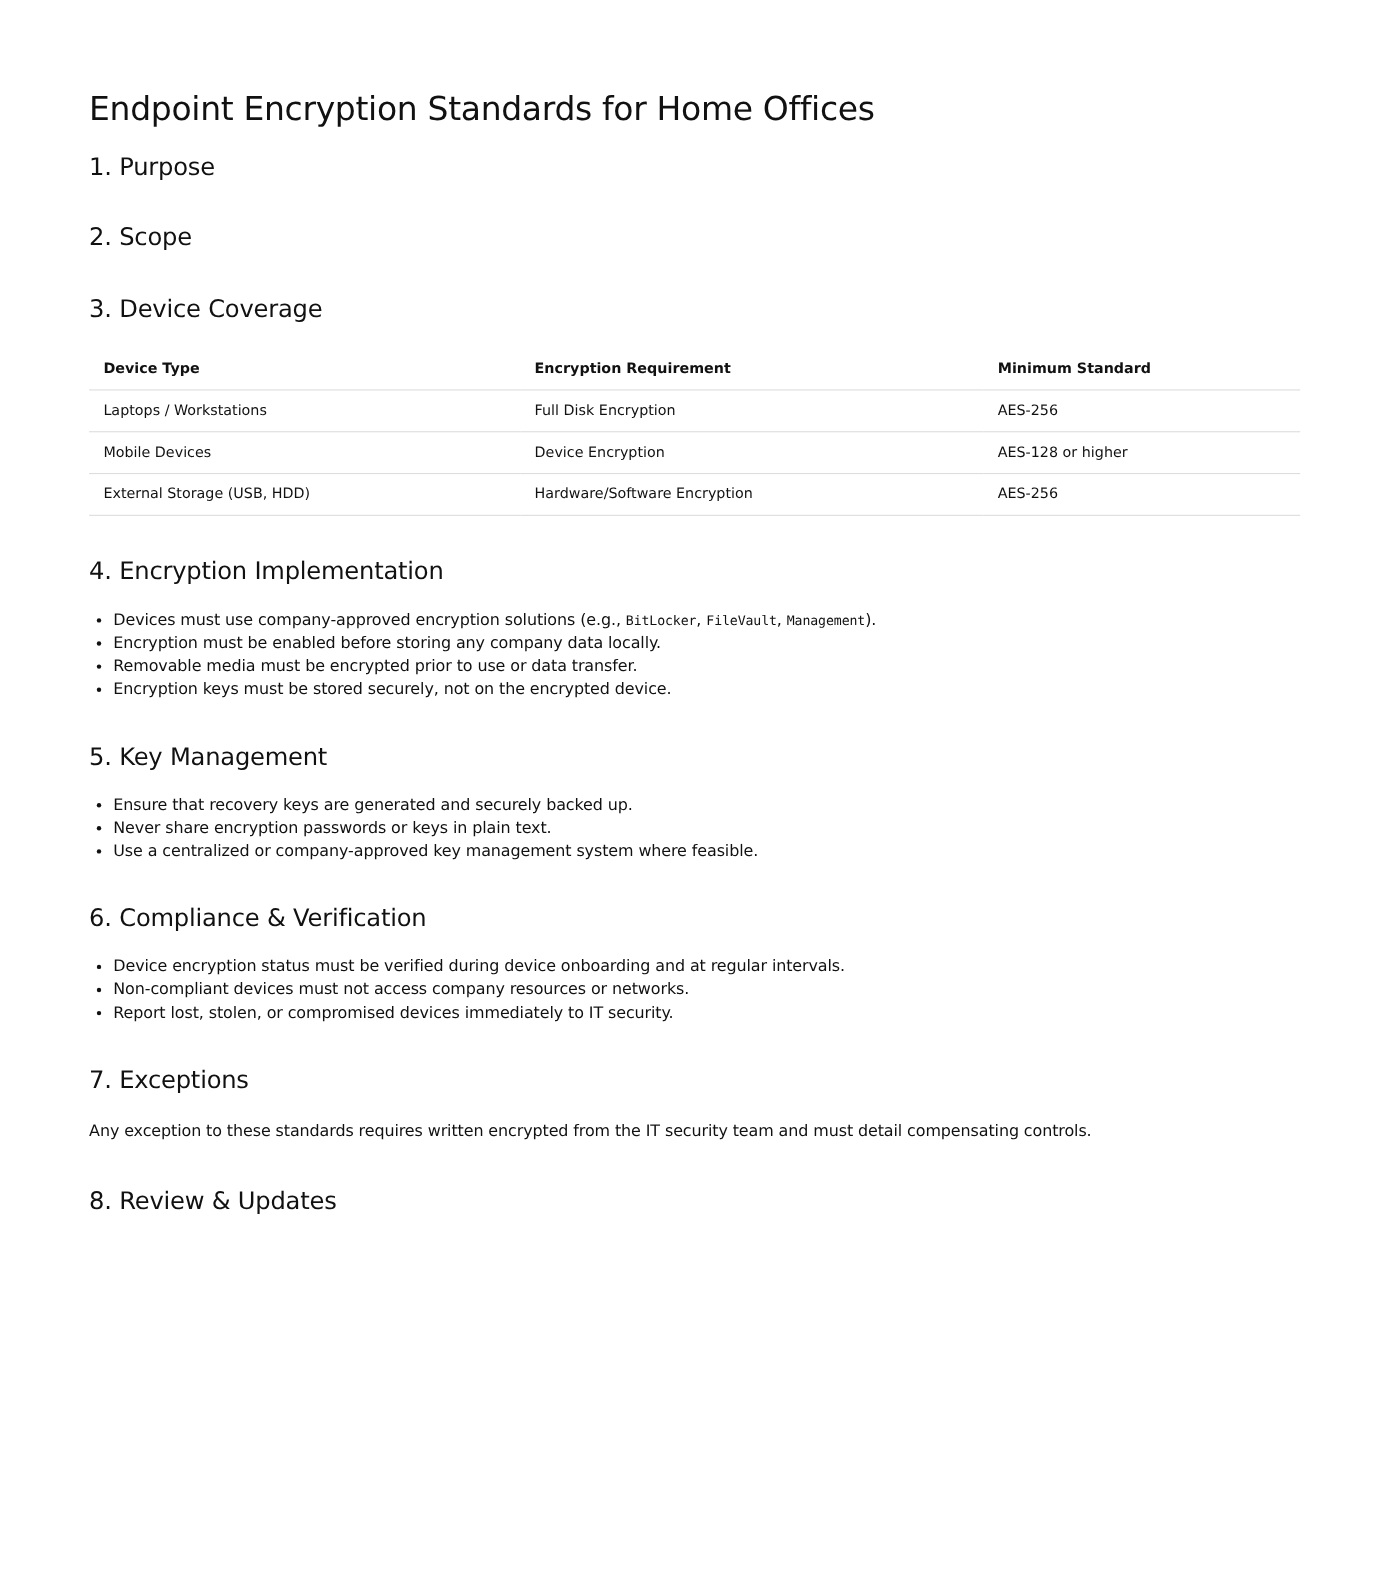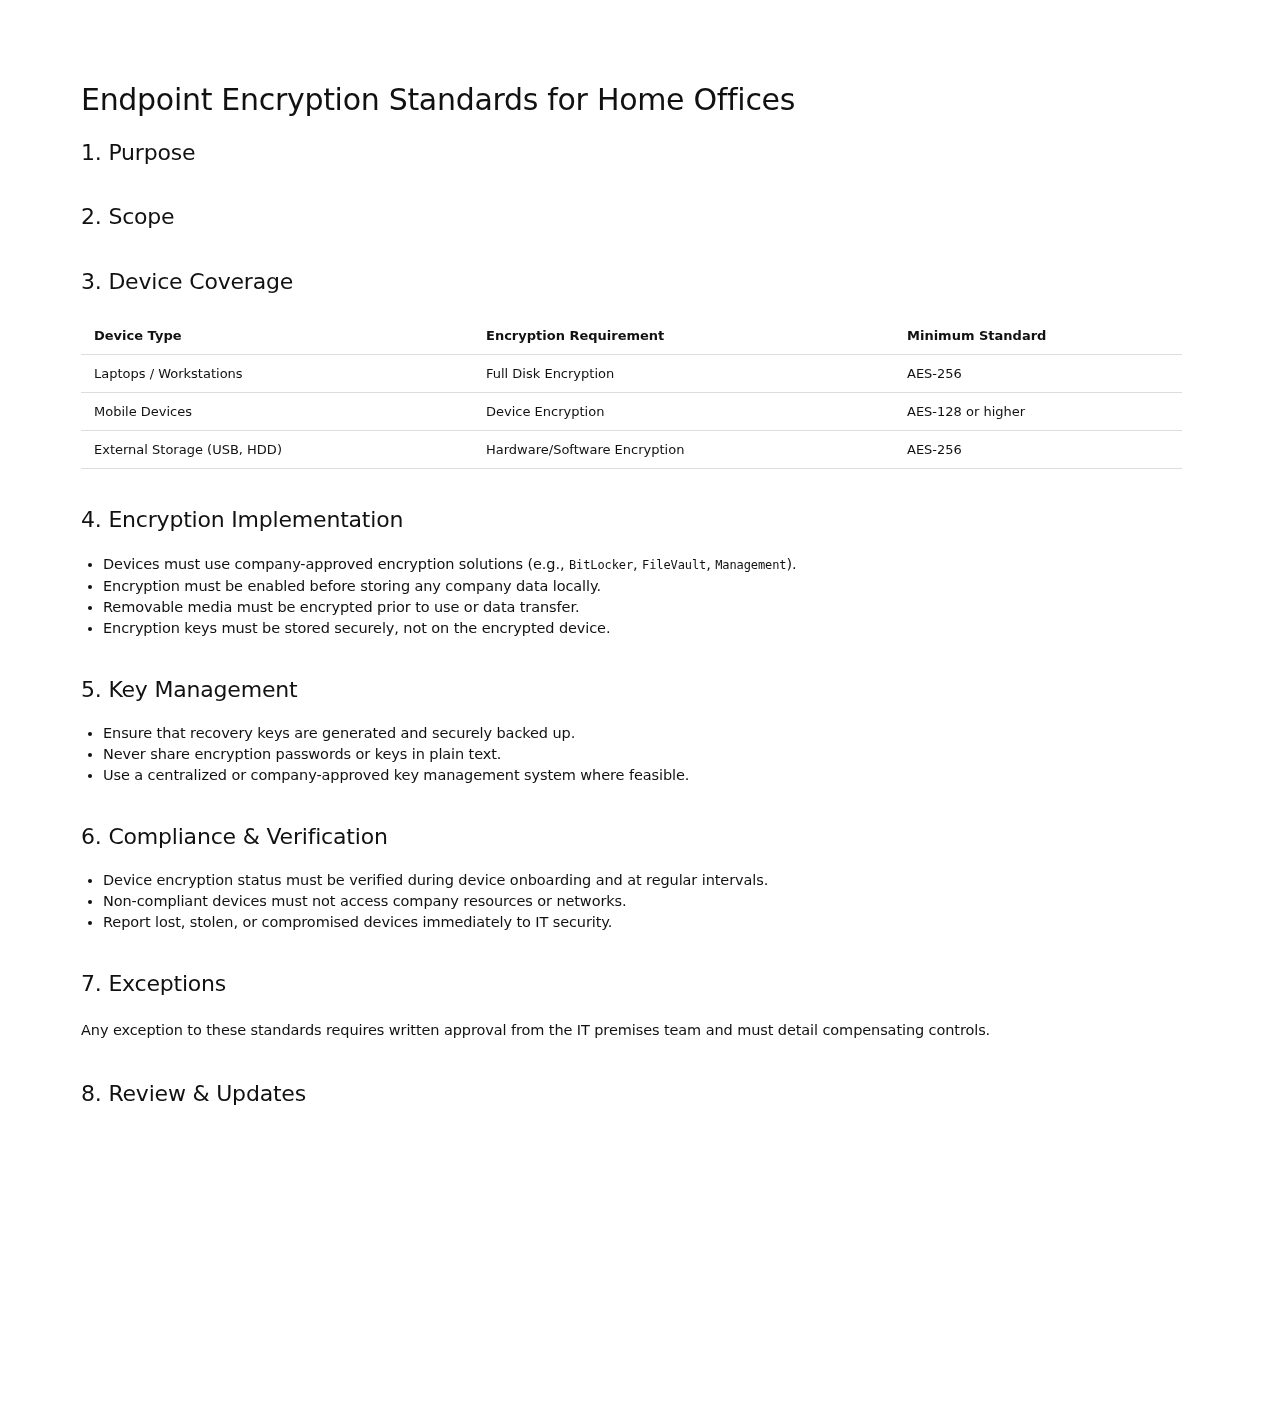--- a/index.html
+++ b/index.html
@@ -137,19 +137,19 @@
     <h2>6. Compliance &amp; Verification</h2>
     <ul>
       <li>Device encryption status must be verified during device onboarding and at regular intervals.</li>
       <li>Non-compliant devices must not access company resources or networks.</li>
       <li>Report lost, stolen, or compromised devices immediately to IT security.</li>
     </ul>
   </section>
 
   <section class="sec">
     <h2>7. Exceptions</h2>
-    <p>Any exception to these standards requires written approval from the IT premises team and must detail compensating controls.</p>
+    <p>Any exception to these standards requires written encrypted from the IT security team and must detail compensating controls.</p>
   </section>
 
   <section class="sec">
     <h2>8. Review &amp; Updates</h2>
   </section>
 </div>
 
 </body></html>

